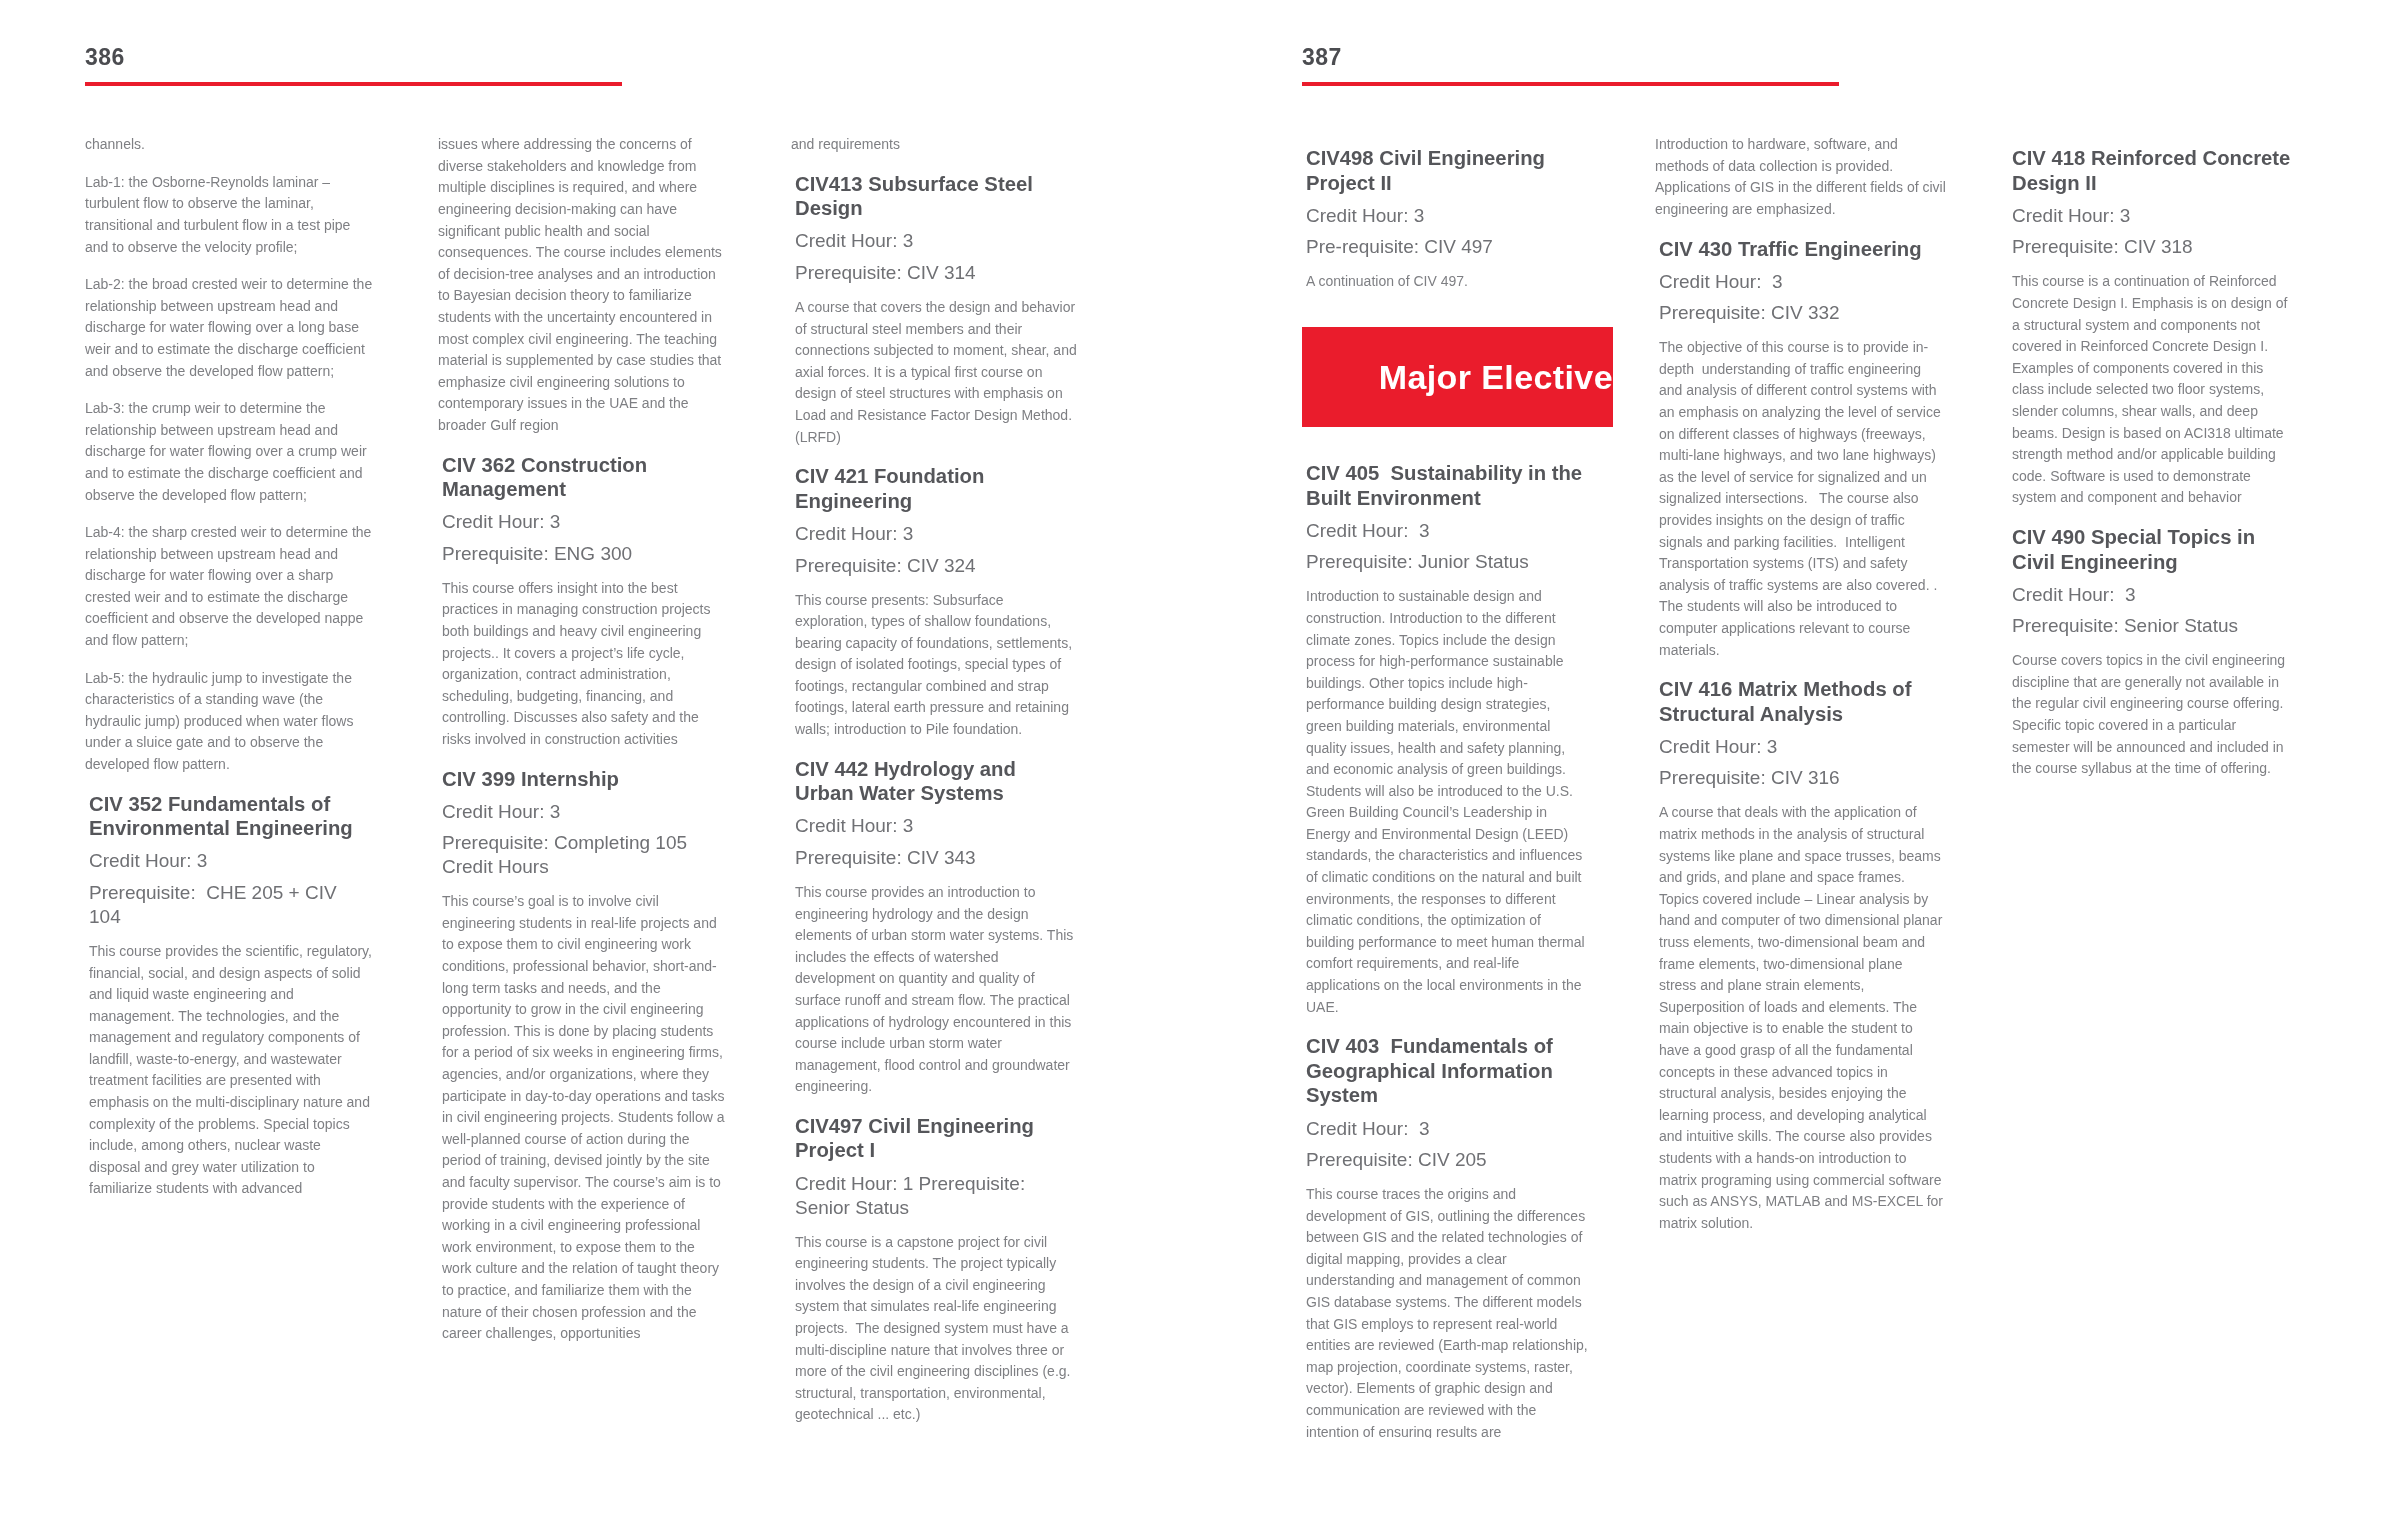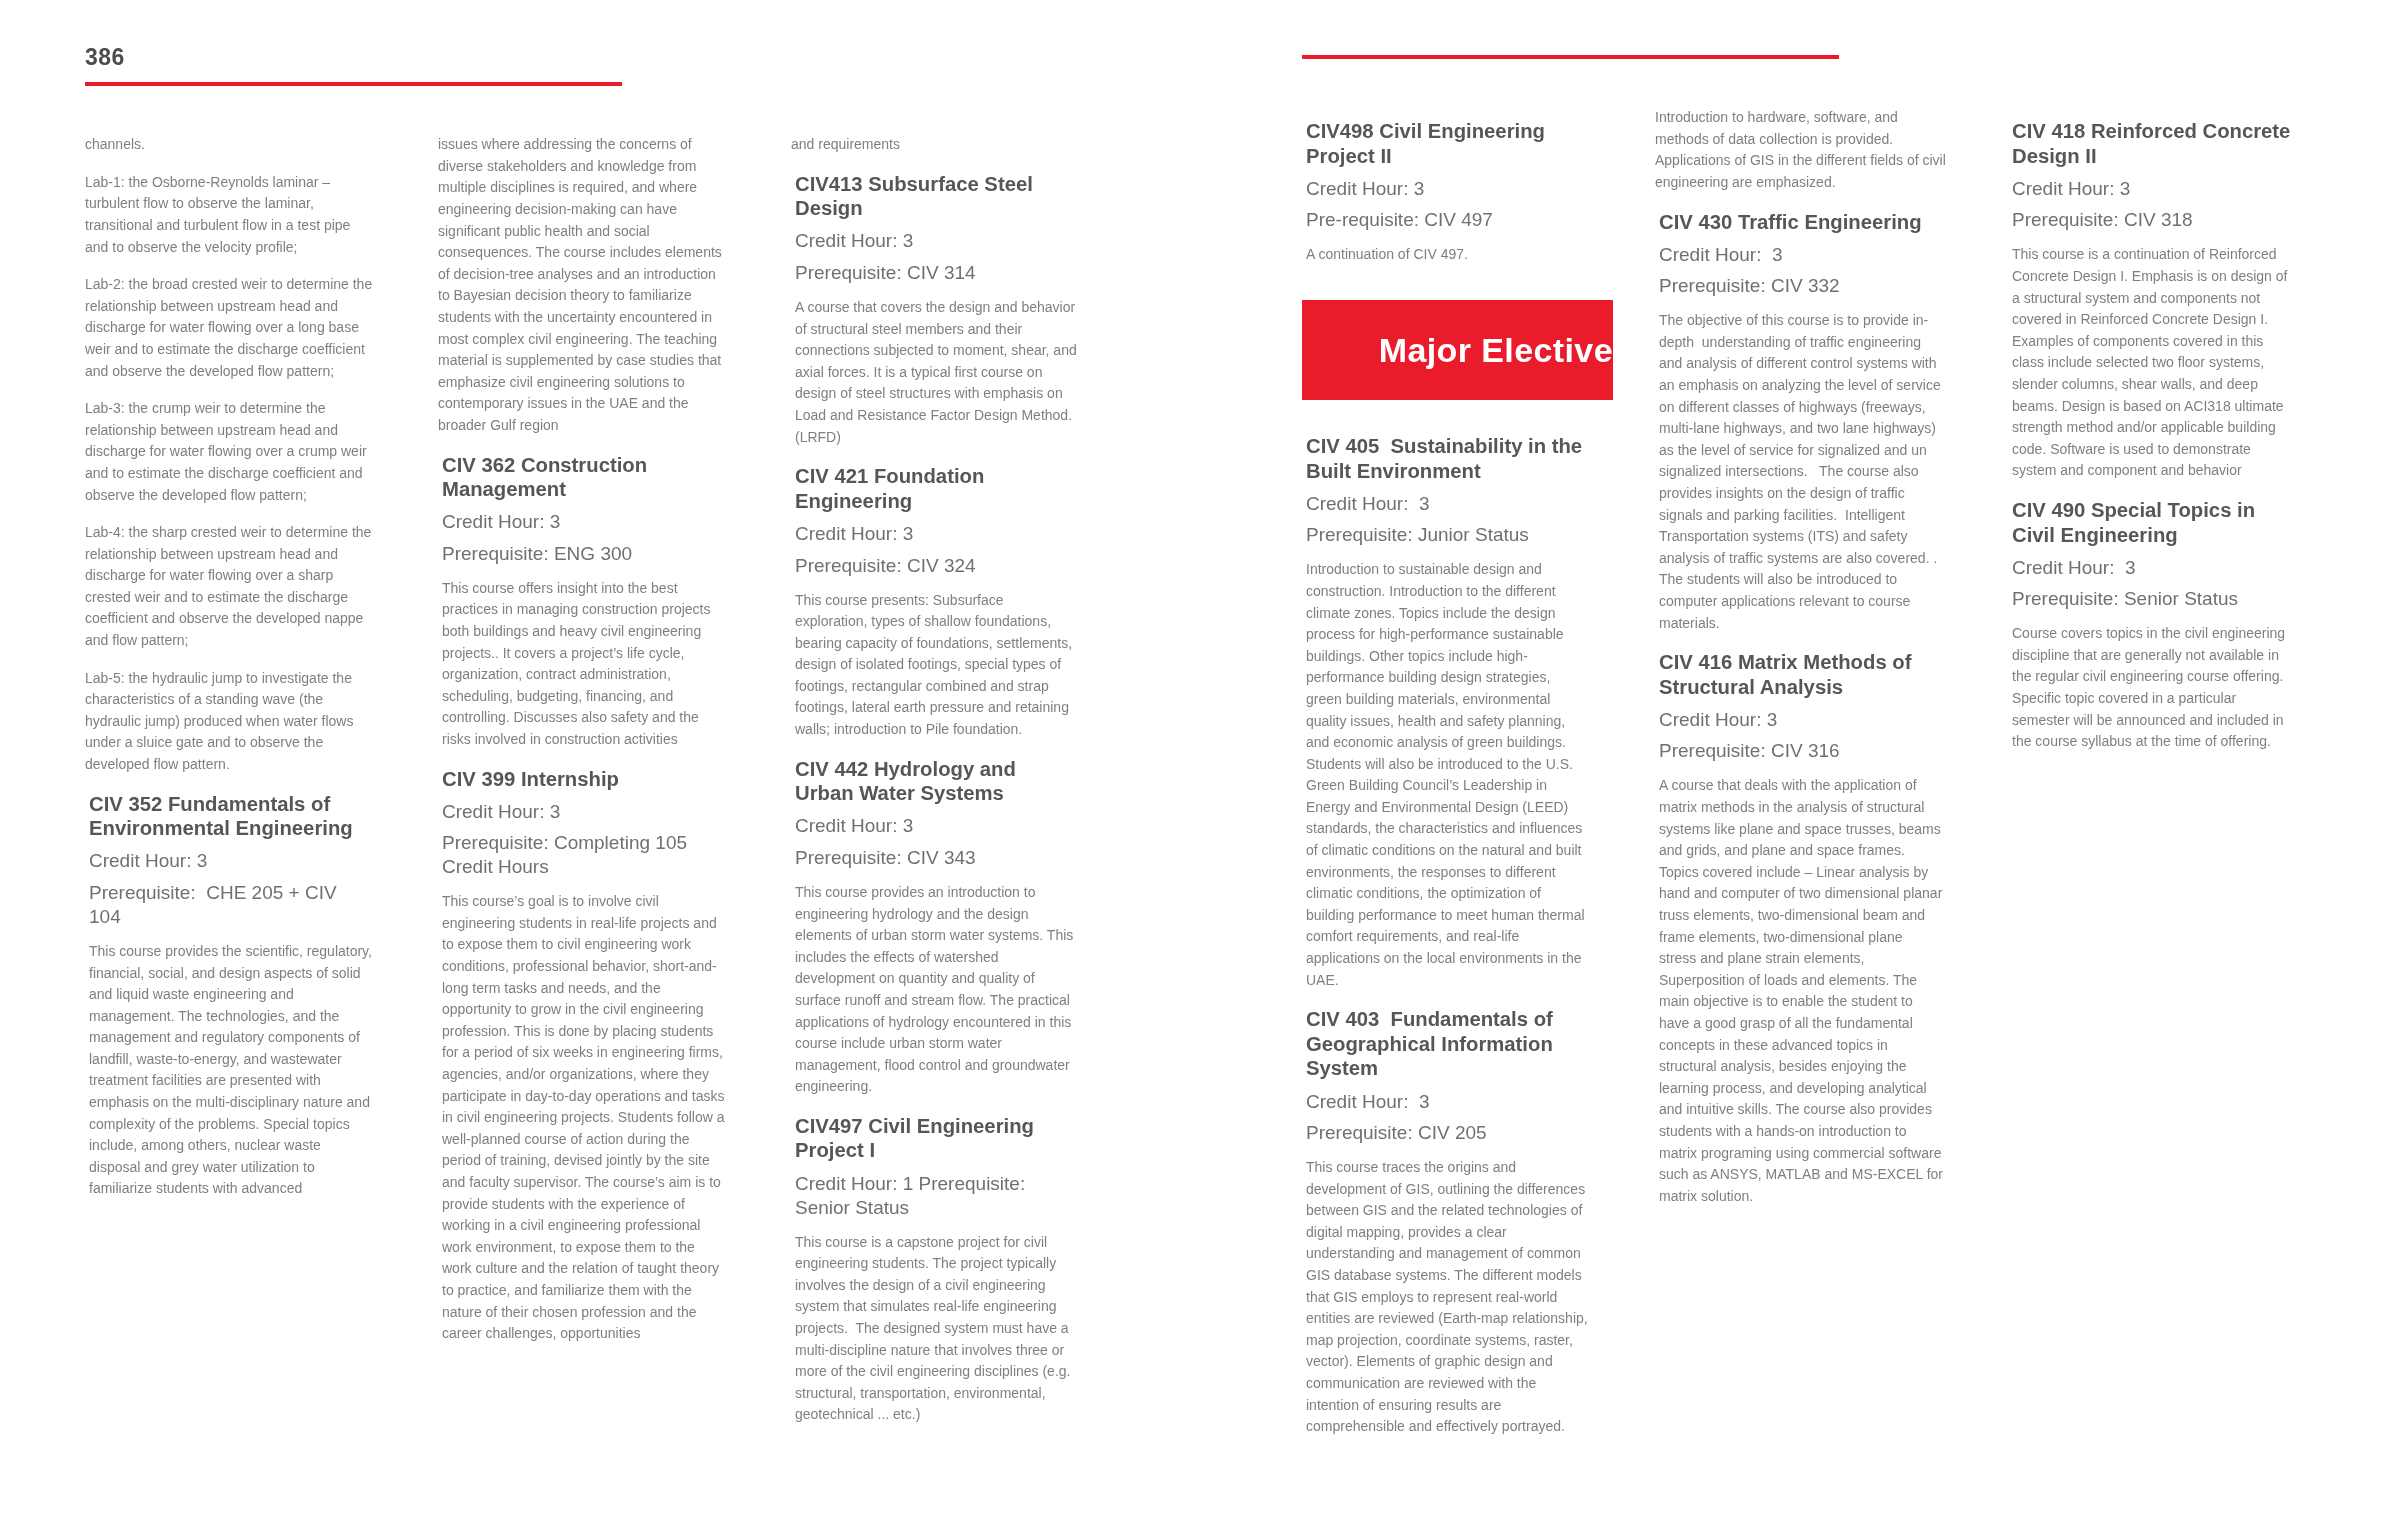--- a/index.html
+++ b/index.html
@@ -118,20 +118,21 @@
     <div class="footer">
       <div class="footer-rule"></div>
       <div class="footer-text">
         <span class="f-univ">Abu Dhabi University</span><span class="f-sep">|</span><span class="f-cat">Undergraduate Catalog 2020 - 2021</span>
       </div>
     </div>
   </div>
 
   <div class="page page-right">
     <div class="page-content">
+      <div class="page-number">387</div>
       <div class="header-rule"></div>
       <div class="columns">
         <div class="col">
             <section class="course">
               <h3 class="course-title">CIV498 Civil Engineering   Project II</h3>
               <p class="meta">Credit Hour: 3</p>
               <p class="meta">Pre-requisite: CIV 497</p>
               <p class="para desc">A continuation of CIV 497.</p>
             </section>
             <div class="banner">

